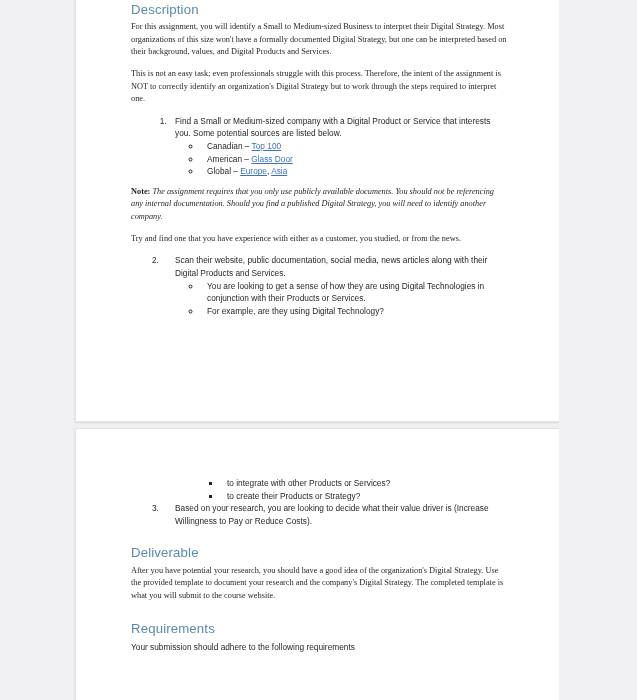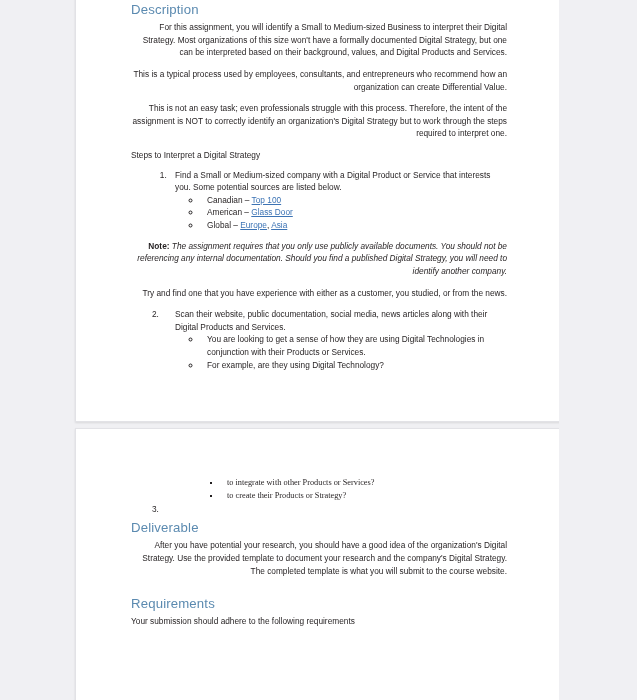--- a/index.html
+++ b/index.html
@@ -48,21 +48,22 @@
   h1.doc-heading {
     font-size: 13.2px;
     font-weight: 400;
     color: #5b8ab0;
     margin: 0 0 3px 0;
     letter-spacing: 0.15px;
     line-height: 1.3;
   }
   p.body-par {
     margin: 0 0 9px 0;
-    text-align: right;
+    text-align: left;
+    font-family: Liberation Serif, serif;
   }
   p.tight {
     margin: 0 0 7px 0;
   }
   .note-label { font-weight: bold; font-style: normal; }
   .note-text { font-style: italic; }
   a.doc-link {
     color: #3c73b4;
   }
 
@@ -101,41 +102,39 @@
     padding-left: 6px;
     margin-bottom: 1.5px;
   }
   ol.lvl1.cont { list-style: none; padding-left: 38px; }
   ol.lvl1.cont > li { position: relative; padding-left: 6px; }
   ol.lvl1.cont > li > .num {
     position: absolute;
     left: -17px;
     top: 0;
   }
-  .orphan-wrap { margin: 0 0 0 0; padding-left: 64px; font-family: Liberation Serif, serif; }
+  .orphan-wrap { margin: 0 0 0 0; padding-left: 64px; }
   .orphan-wrap ul.lvl3 { padding-left: 26px; }
   .spacer-sm { height: 9px; }
 </style>
 </head>
 <body>
 
 <div id="viewer">
 
   <div class="page" id="page-1">
     <div class="page-inner">
 
       <h1 class="doc-heading">Description</h1>
 
       <p class="body-par">For this assignment, you will identify a Small to Medium-sized Business to interpret their Digital Strategy. Most organizations of this size won't have a formally documented Digital Strategy, but one can be interpreted based on their background, values, and Digital Products and Services.</p>
 
-      <p class="body-par">This is a typical process used by employees, consultants, and entrepreneurs who recommend how an organization can create Differential Value.</p>
 
       <p class="body-par">This is not an easy task; even professionals struggle with this process. Therefore, the intent of the assignment is NOT to correctly identify an organization's Digital Strategy but to work through the steps required to interpret one.</p>
 
-      <p class="tight">Steps to Interpret a Digital Strategy</p>
 
       <ol class="lvl1">
         <li>
           <span>Find a Small or Medium-sized company with a Digital Product or Service that interests you. Some potential sources are listed below.</span>
           <ul class="lvl2">
             <li><span>Canadian – </span><a class="doc-link" href="#">Top 100</a></li>
             <li><span>American – </span><a class="doc-link" href="#">Glass Door</a></li>
             <li><span>Global – </span><a class="doc-link" href="#">Europe</a><span>, </span><a class="doc-link" href="#">Asia</a></li>
           </ul>
         </li>
@@ -169,20 +168,21 @@
       <div class="orphan-wrap">
         <ul class="lvl3">
           <li>to integrate with other Products or Services?</li>
           <li>to create their Products or Strategy?</li>
         </ul>
       </div>
 
       <ol class="lvl1 cont">
         <li>
           <span class="num">3.</span>
+          <span>Based on your research, you are looking to decide what their value driver is (Increase Willingness to Pay or Reduce Costs).</span>
         </li>
       </ol>
 
       <div class="spacer-sm"></div>
 
       <h1 class="doc-heading">Deliverable</h1>
 
       <p class="body-par">After you have potential your research, you should have a good idea of the organization's Digital Strategy. Use the provided template to document your research and the company's Digital Strategy. The completed template is what you will submit to the course website.</p>
 
       <div class="spacer-sm"></div>

